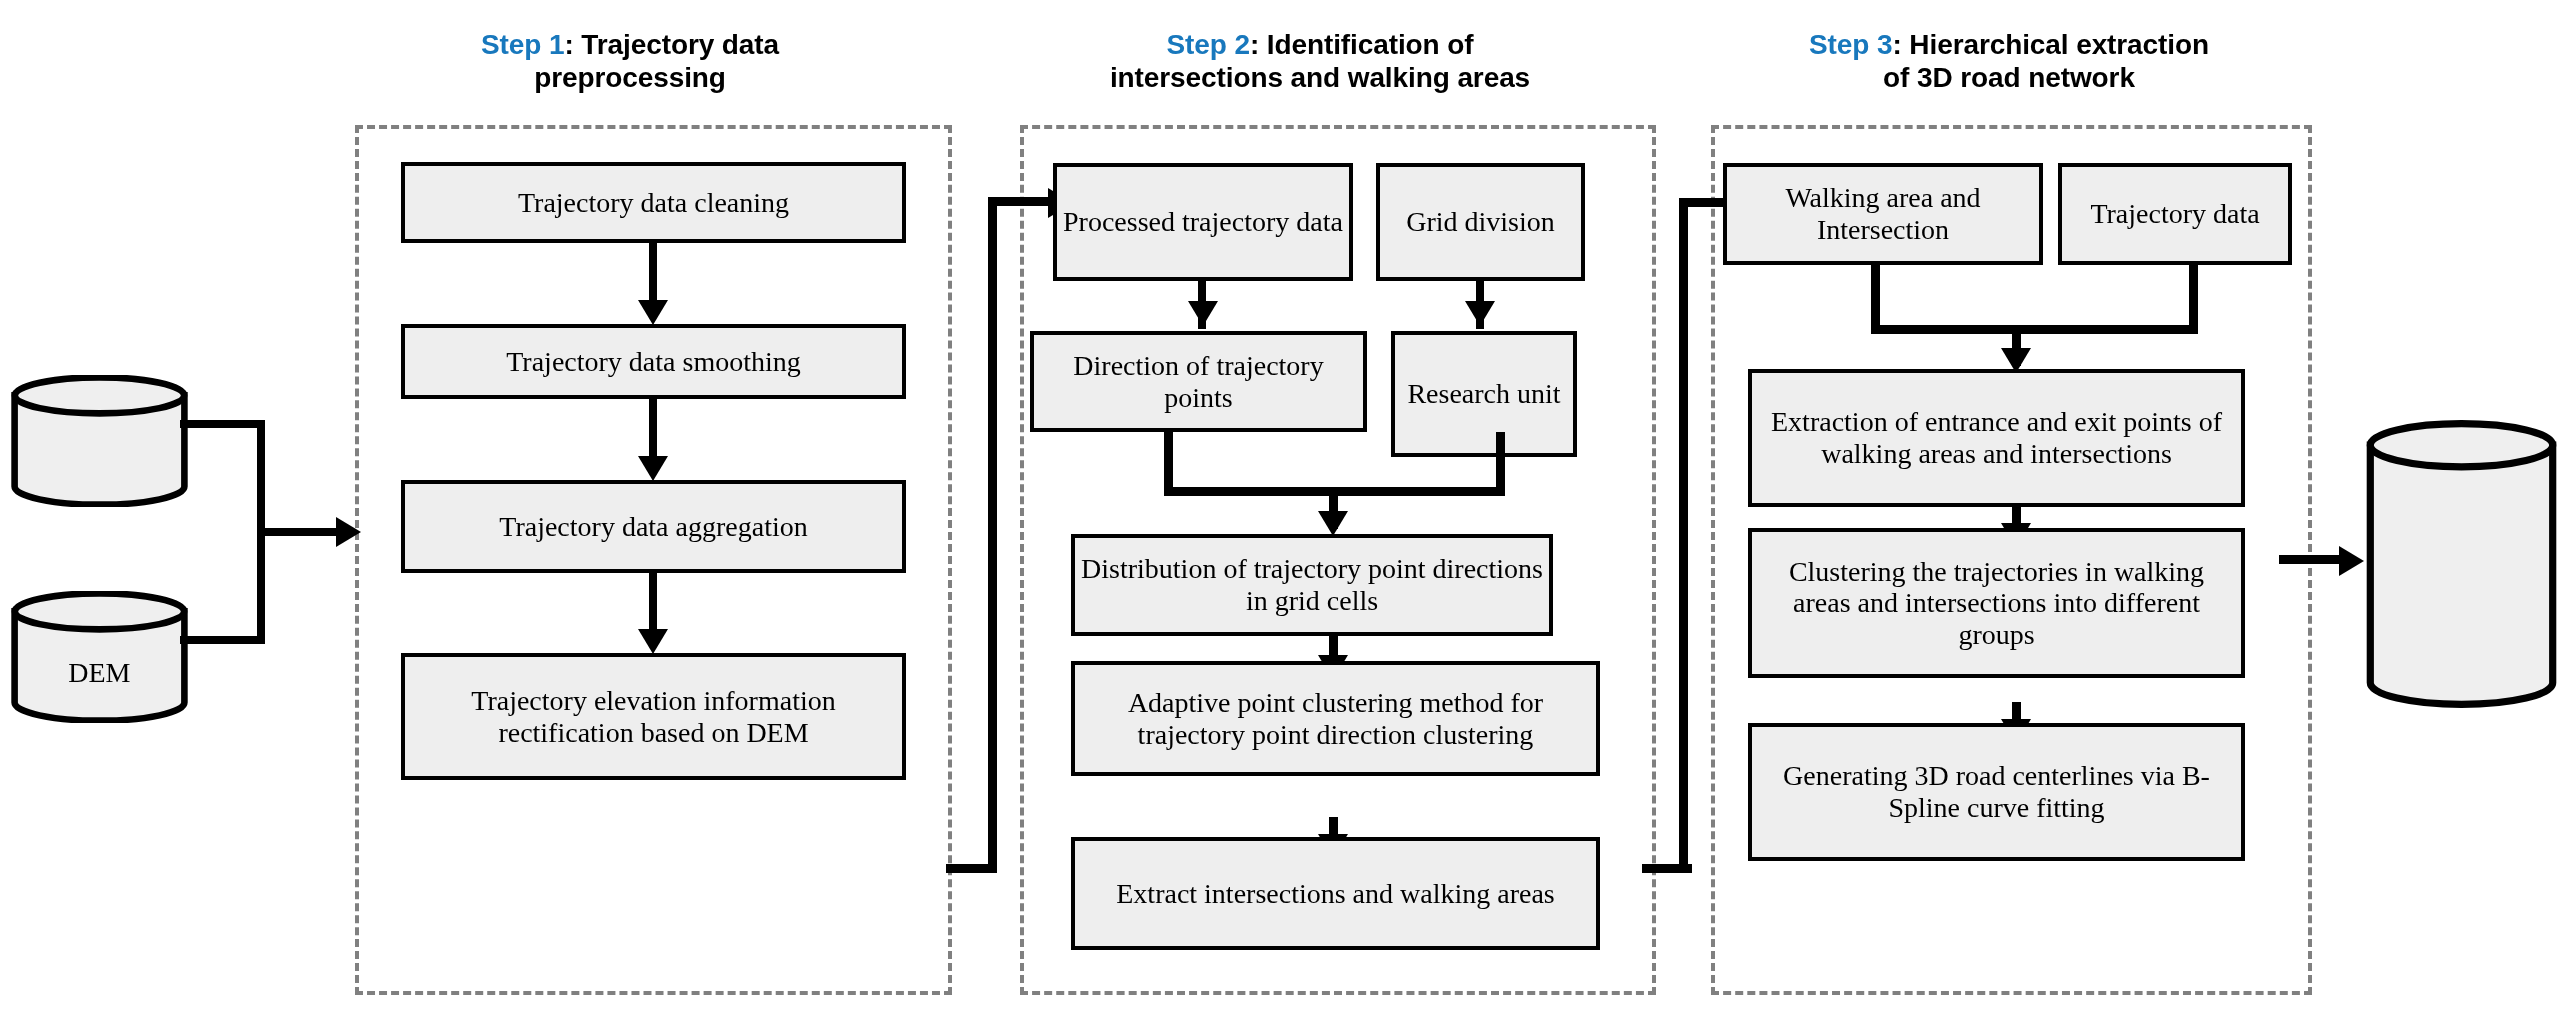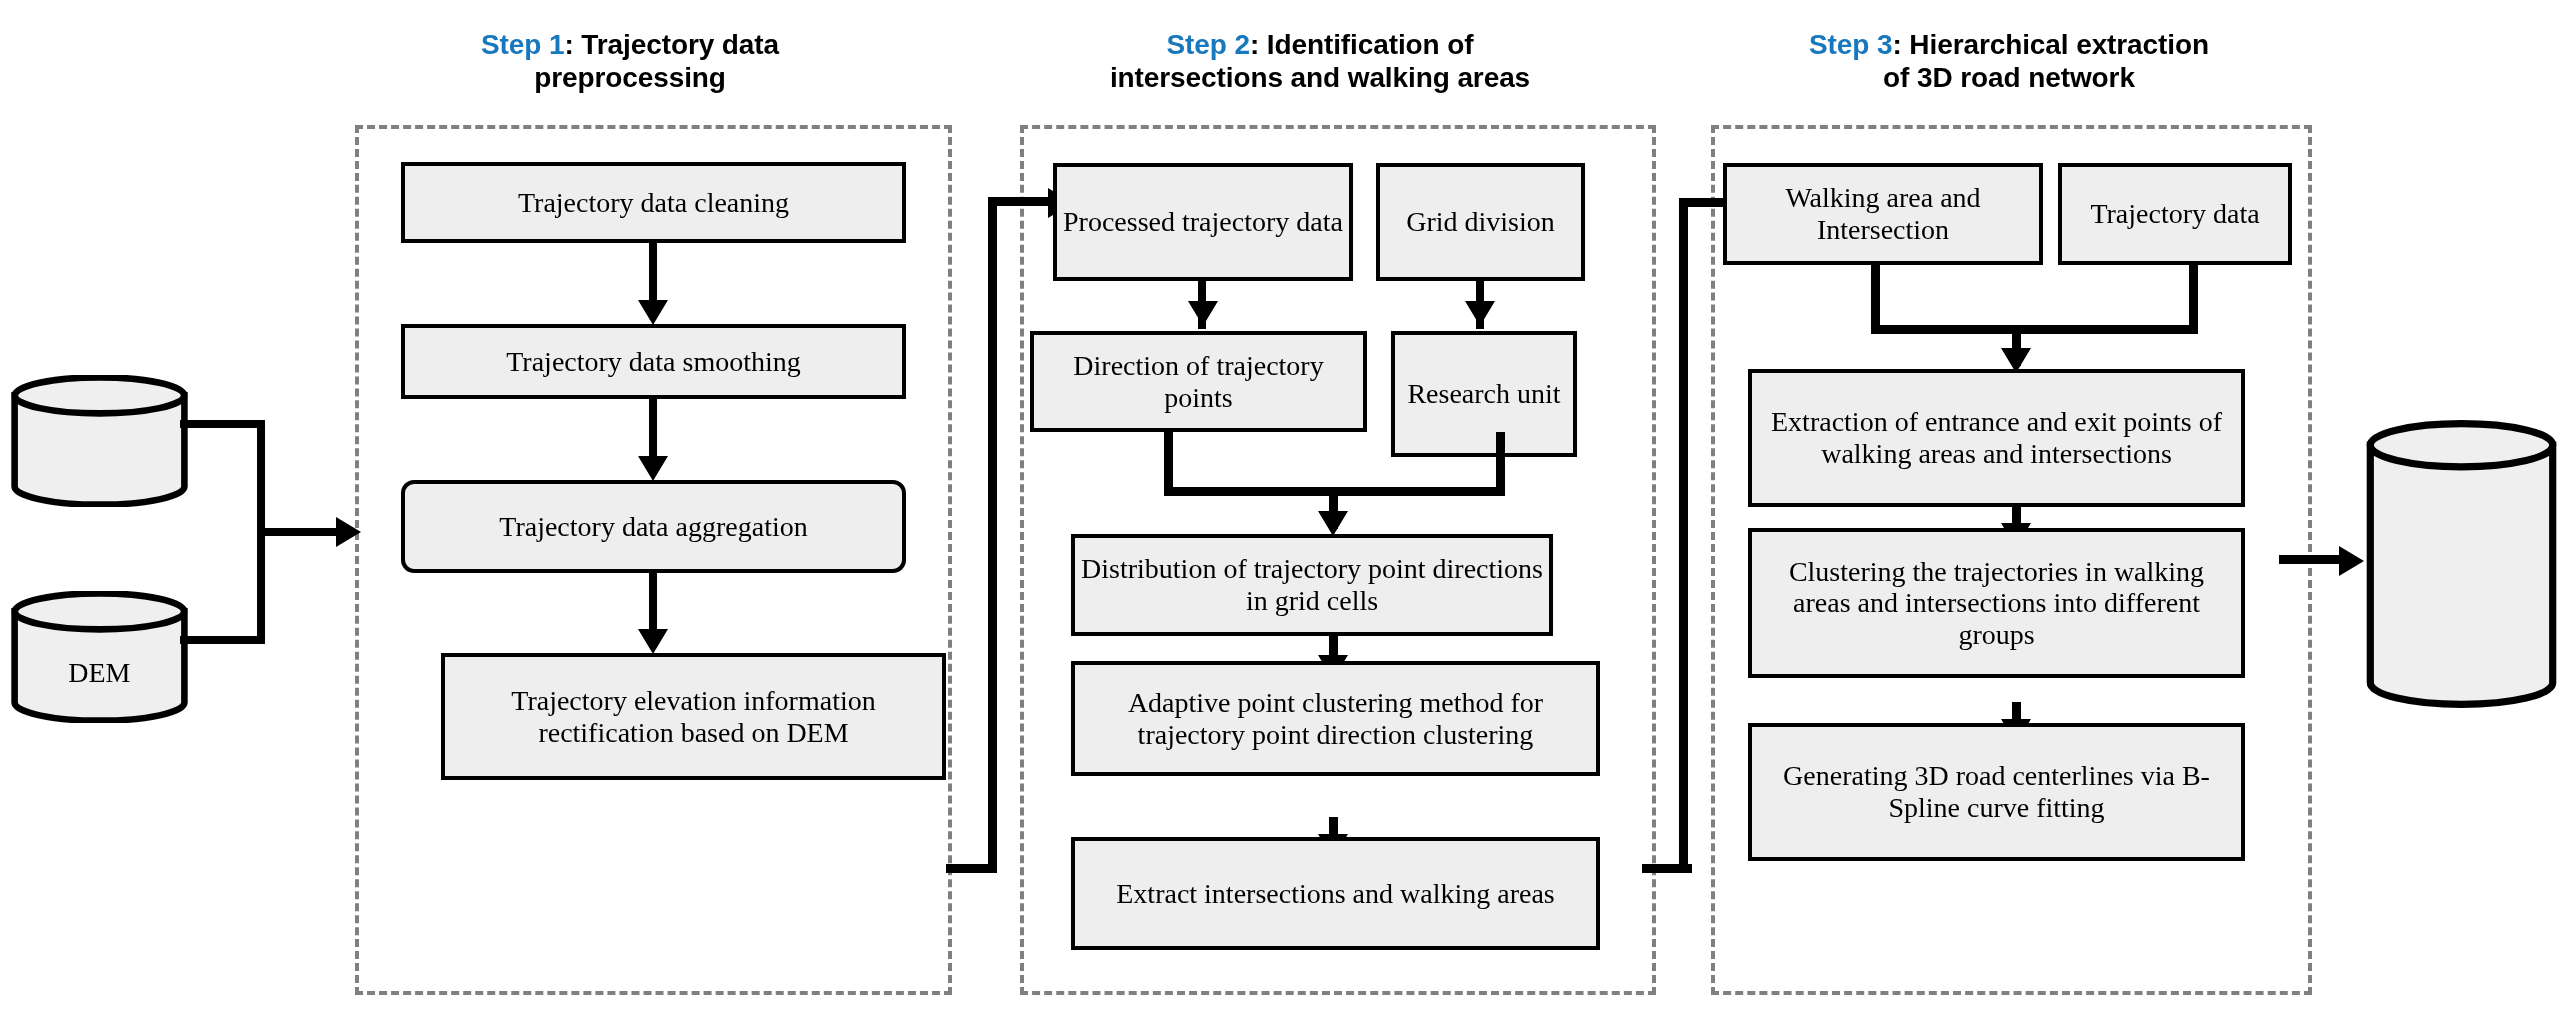--- a/index.html
+++ b/index.html
@@ -78,26 +78,26 @@
 <div class="pbox" style="left:401px;top:162px;width:505px;height:81px;">Trajectory data cleaning</div>
 
 <div class="ln" style="left:649px;top:243px;width:8.4px;height:67px;"></div>
 <div class="ar-d" style="left:638px;top:300px;"></div>
 
 <div class="pbox" style="left:401px;top:324px;width:505px;height:75px;">Trajectory data smoothing</div>
 
 <div class="ln" style="left:649px;top:399px;width:8.4px;height:67px;"></div>
 <div class="ar-d" style="left:638px;top:456px;"></div>
 
-<div class="pbox" style="left:401px;top:480px;width:505px;height:93px;border-radius:13px;">Trajectory data aggregation</div>
+<div class="pbox" style="left:401px;top:480px;width:505px;height:93px;">Trajectory data aggregation</div>
 
 <div class="ln" style="left:649px;top:573px;width:8.4px;height:66px;"></div>
 <div class="ar-d" style="left:638px;top:629px;"></div>
 
-<div class="pbox" style="left:401px;top:653px;width:505px;height:127px;margin-left:40px;">Trajectory elevation information rectification based on DEM</div>
+<div class="pbox" style="left:401px;top:653px;width:505px;height:127px;">Trajectory elevation information rectification based on DEM</div>
 
 <div class="ln" style="left:946px;top:864px;width:50px;height:9px;"></div>
 <div class="ln" style="left:988px;top:197px;width:9px;height:676px;"></div>
 <div class="ln" style="left:988px;top:197px;width:65px;height:9px;"></div>
 <div class="ar-r" style="left:1048px;top:188px;"></div>
 
 <div class="pbox s2" style="left:1053px;top:163px;width:300px;height:118px;">Processed trajectory data</div>
 <div class="pbox s2" style="left:1376px;top:163px;width:209px;height:118px;">Grid division</div>
 
 <div class="ln" style="left:1198px;top:281px;width:8.4px;height:48px;"></div>

